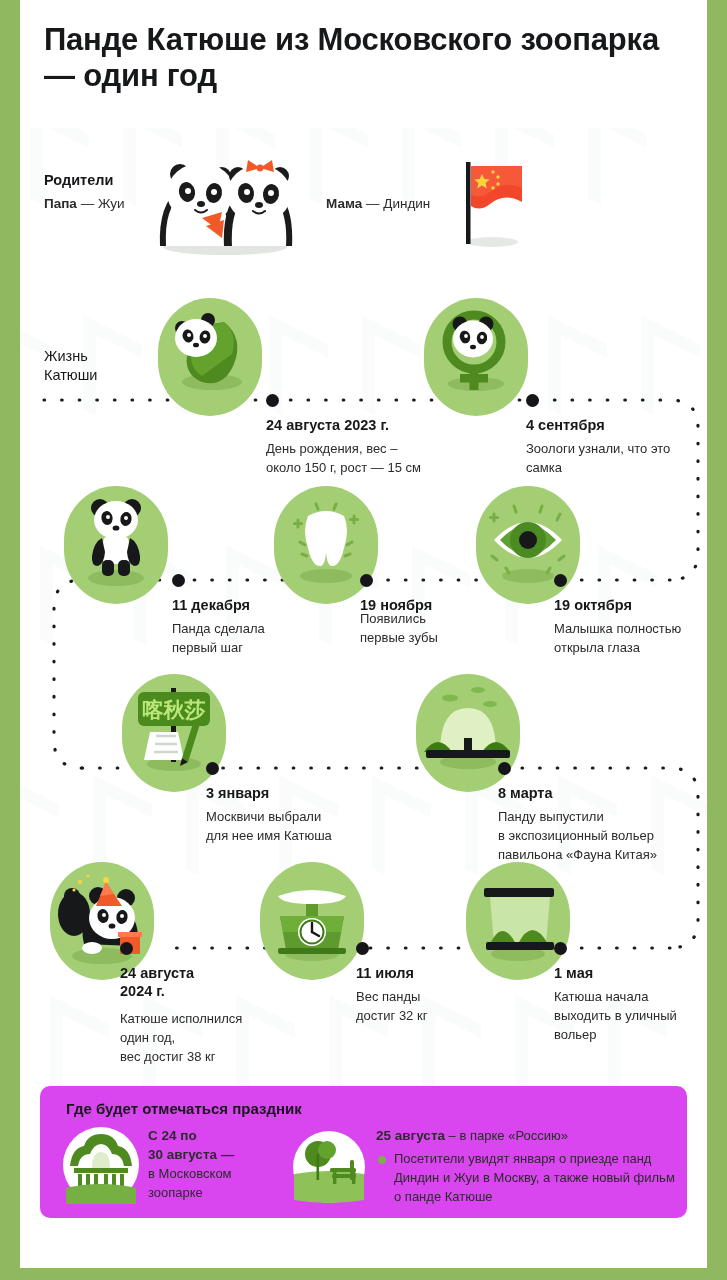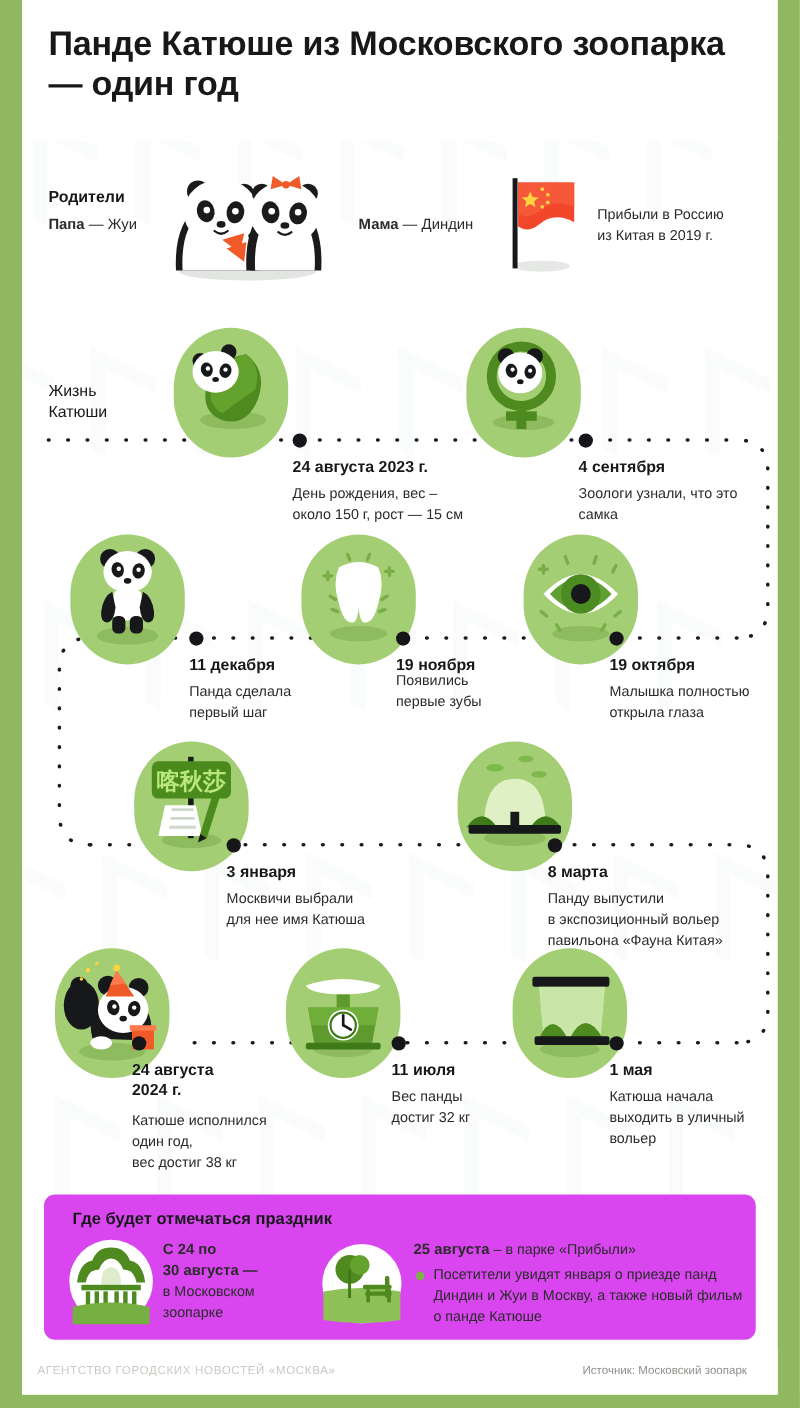--- a/index.html
+++ b/index.html
@@ -184,22 +184,20 @@
     </div>
 
     <div class="parents">
       <div class="lbl-parents">Родители</div>
       <div class="lbl-papa">
         <b>Папа</b><span> — Жуи</span>
       </div>
       <div class="lbl-mama">
         <b>Мама</b><span> — Диндин</span>
       </div>
-      <div class="arrived" style="white-space:pre-line;">Прибыли в Россию
-из Китая в 2019 г.</div>
 
       <div class="pandapair">
         <svg width="170" height="110" viewBox="0 0 170 110">
           <ellipse cx="85" cy="101" rx="62" ry="8" fill="#e3e5e3"></ellipse>
 
           <g>
             <ellipse cx="40" cy="28" rx="10" ry="10" fill="#1b1b1b"></ellipse>
             <ellipse cx="82" cy="30" rx="9" ry="9" fill="#1b1b1b"></ellipse>
             <path d="M20 100 Q18 58 40 42 Q60 30 80 44 Q98 60 96 100 Z" fill="#1b1b1b"></path>
             <path d="M26 100 Q24 62 42 48 Q60 38 76 50 Q90 64 88 100 Z" fill="#ffffff"></path>
@@ -553,27 +551,23 @@
             <rect x="41" y="42" width="3.4" height="12"></rect>
             <rect x="60" y="42" width="3.4" height="12"></rect>
           </g>
           <g stroke="#8fc159" stroke-width="2" fill="none">
             <path d="M14 60 l3-4 3 4 3-4 3 4"></path>
             <path d="M46 62 l3-4 3 4 3-4 3 4"></path>
           </g>
         </svg>
       </div>
       <div class="ev2-title">
-        <b>25 августа</b><span> – в парке «Прибыли»</span>
+        <b>25 августа</b><span> – в парке «Россию»</span>
       </div>
       <span class="greendot"></span>
       <div class="ev2-body" style="white-space:pre-line;">Посетители увидят января о приезде панд
 Диндин и Жуи в Москву, а также новый фильм
 о панде Катюше</div>
     </div>
   </div>
 
-  <div class="footer">
-    <div class="foot-left">АГЕНТСТВО ГОРОДСКИХ НОВОСТЕЙ «МОСКВА»</div>
-    <div class="foot-right">Источник: Московский зоопарк</div>
-  </div>
   <div class="botbar"></div>
 </div>
 
 </body></html>

